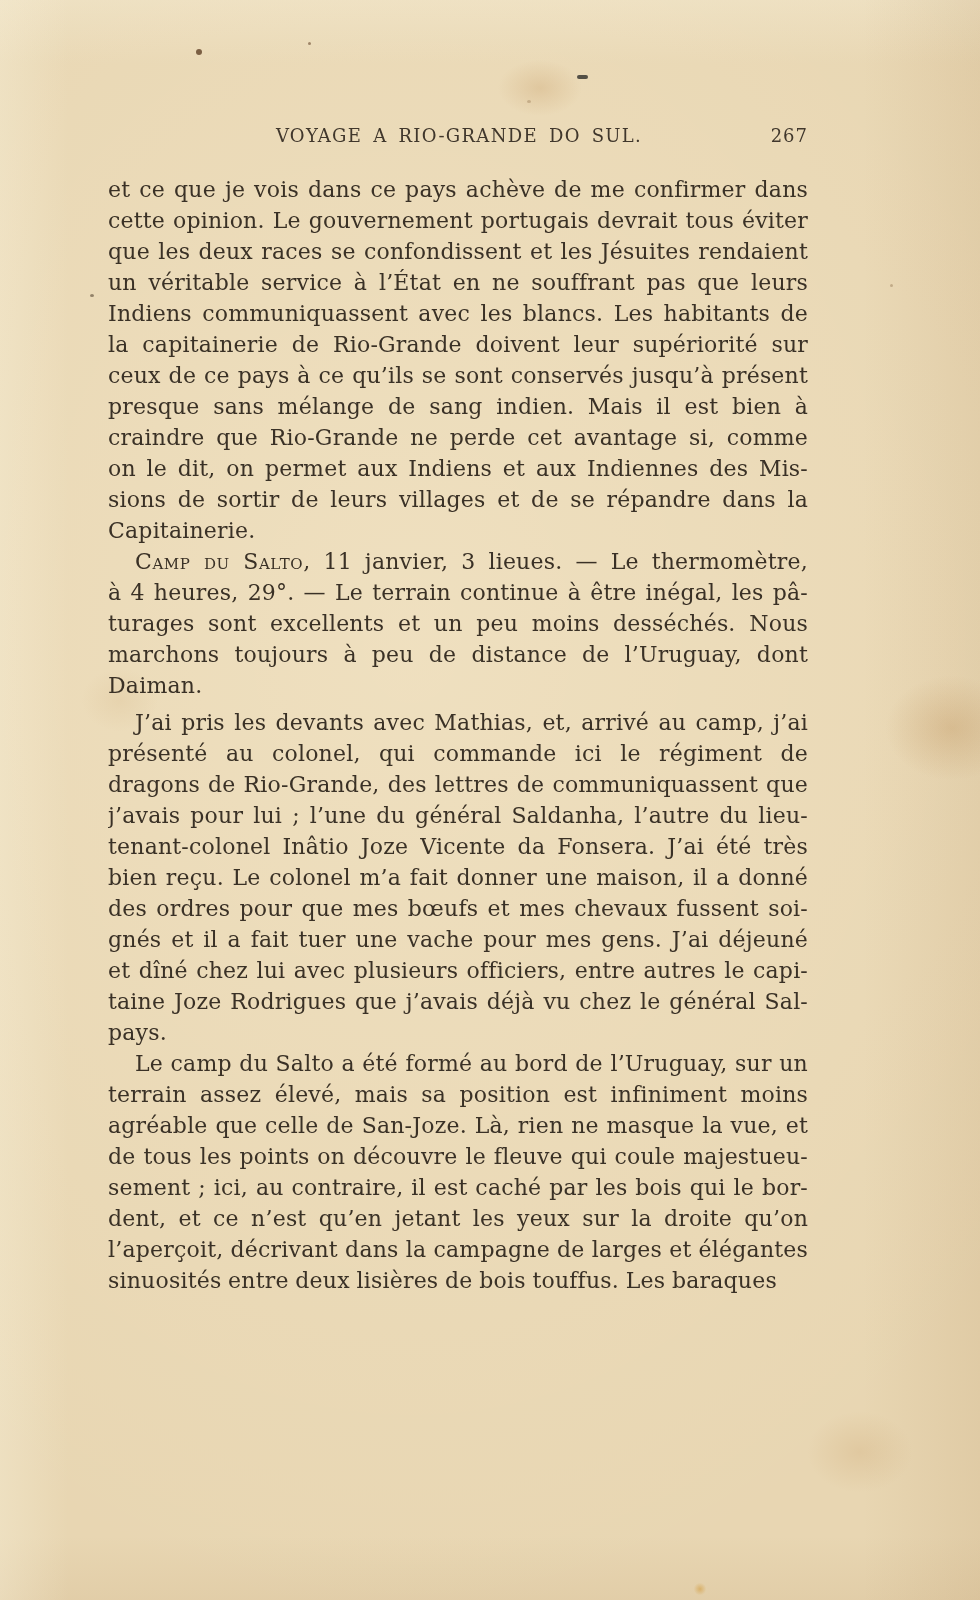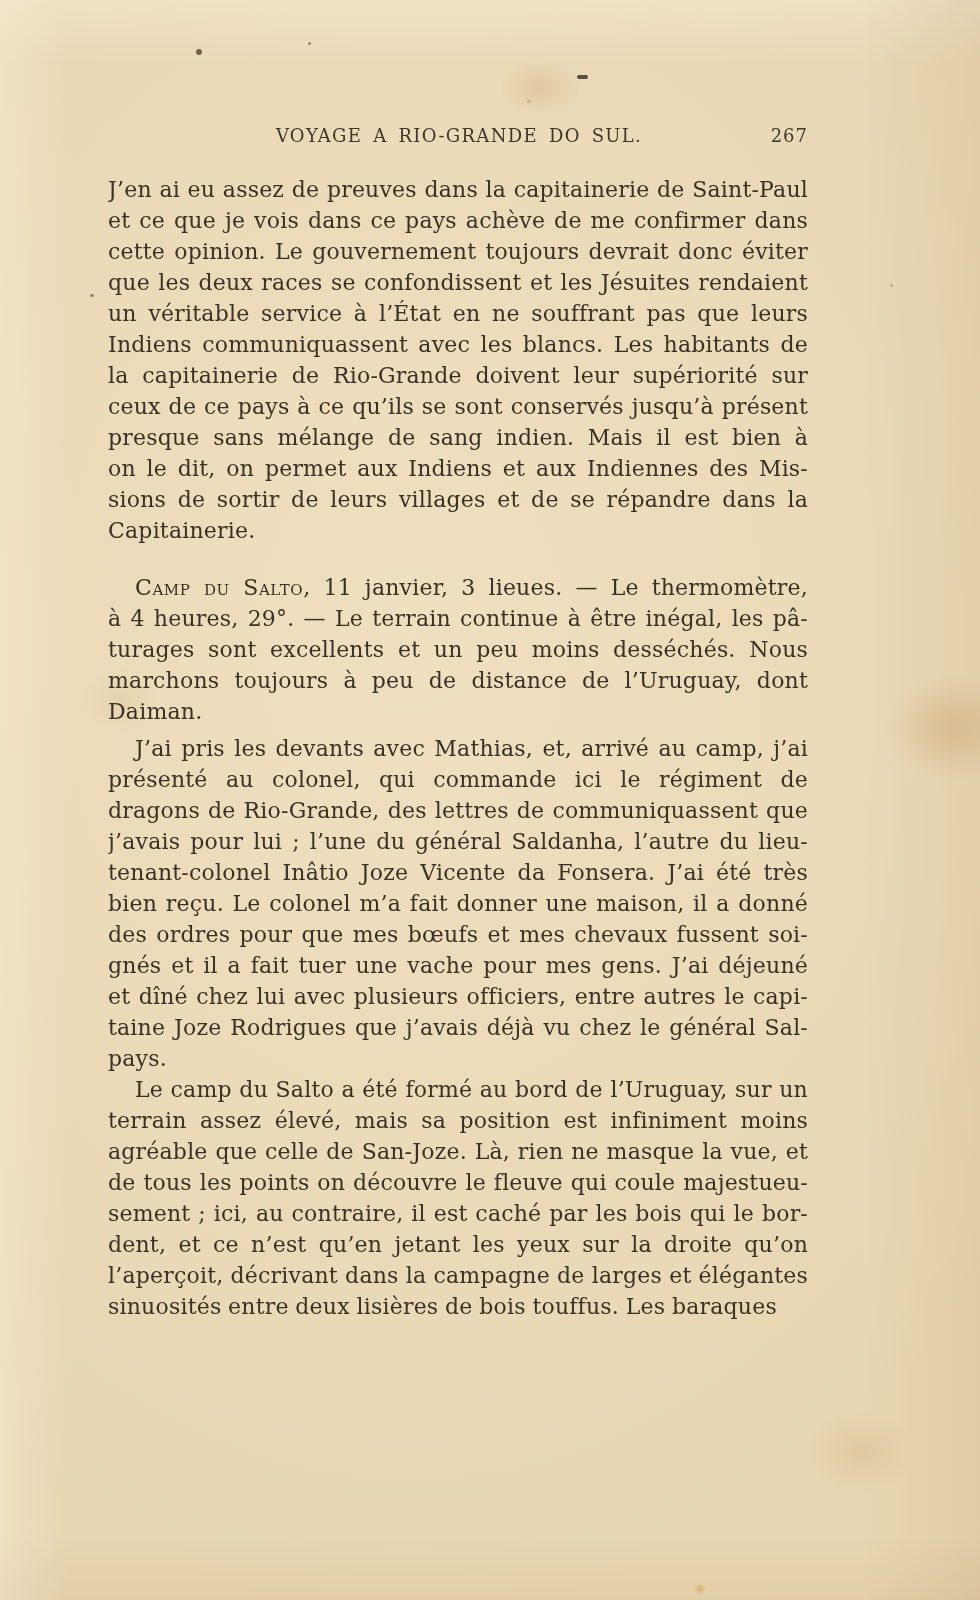--- a/index.html
+++ b/index.html
@@ -71,21 +71,21 @@
     word-spacing: -0.5px;
   }
   .line {
     height: 31px;
     overflow: hidden;
     text-align: justify;
     text-align-last: justify;
   }
   .line.last { text-align-last: left; }
   .para.indent > .line.first { text-indent: 27px; }
-  .para.p2 { margin-top: 26px; }
+  .para.p2 { }
   .para.p3 { margin-top: 6px; }
   .sc { font-variant: small-caps; letter-spacing: 0.6px; }
 </style>
 </head>
 <body>
 
 <div class="scan">
 
   <div class="speck s1"></div>
   <div class="speck s2"></div>
@@ -97,29 +97,29 @@
   <div class="text-block">
 
     <div class="running-header">
       <span class="title">VOYAGE A RIO-GRANDE DO SUL.</span>
       <span class="pagenum">267</span>
     </div>
 
     <div class="body-text">
 
       <div class="para p1">
-          <div class="line first">J’en ai eu assez de preuves dans la capitainerie de Saint-Paul</div>
           <div class="line">et ce que je vois dans ce pays achève de me confirmer dans</div>
-          <div class="line">cette opinion. Le gouvernement toujours devrait donc éviter</div>
+          <div class="line">cette opinion. Le gouvernement portugais devrait tous éviter</div>
           <div class="line">que les deux races se confondissent et les Jésuites rendaient</div>
           <div class="line">un véritable service à l’État en ne souffrant pas que leurs</div>
           <div class="line">Indiens communiquassent avec les blancs. Les habitants de</div>
           <div class="line">la capitainerie de Rio-Grande doivent leur supériorité sur</div>
           <div class="line">ceux de ce pays à ce qu’ils se sont conservés jusqu’à présent</div>
           <div class="line">presque sans mélange de sang indien. Mais il est bien à</div>
+          <div class="line">craindre que Rio-Grande ne perde cet avantage si, comme</div>
           <div class="line">on le dit, on permet aux Indiens et aux Indiennes des Mis-</div>
           <div class="line">sions de sortir de leurs villages et de se répandre dans la</div>
           <div class="line last">Capitainerie.</div>
         </div>
 
       <div class="para indent p2">
         <div class="line first"><span class="sc">Camp du Salto</span><span>, 11 janvier, 3 lieues. — Le thermomètre,</span></div>
         <div class="cont">
             <div class="line first">à 4 heures, 29°. — Le terrain continue à être inégal, les pâ-</div>
             <div class="line">turages sont excellents et un peu moins desséchés. Nous</div>

